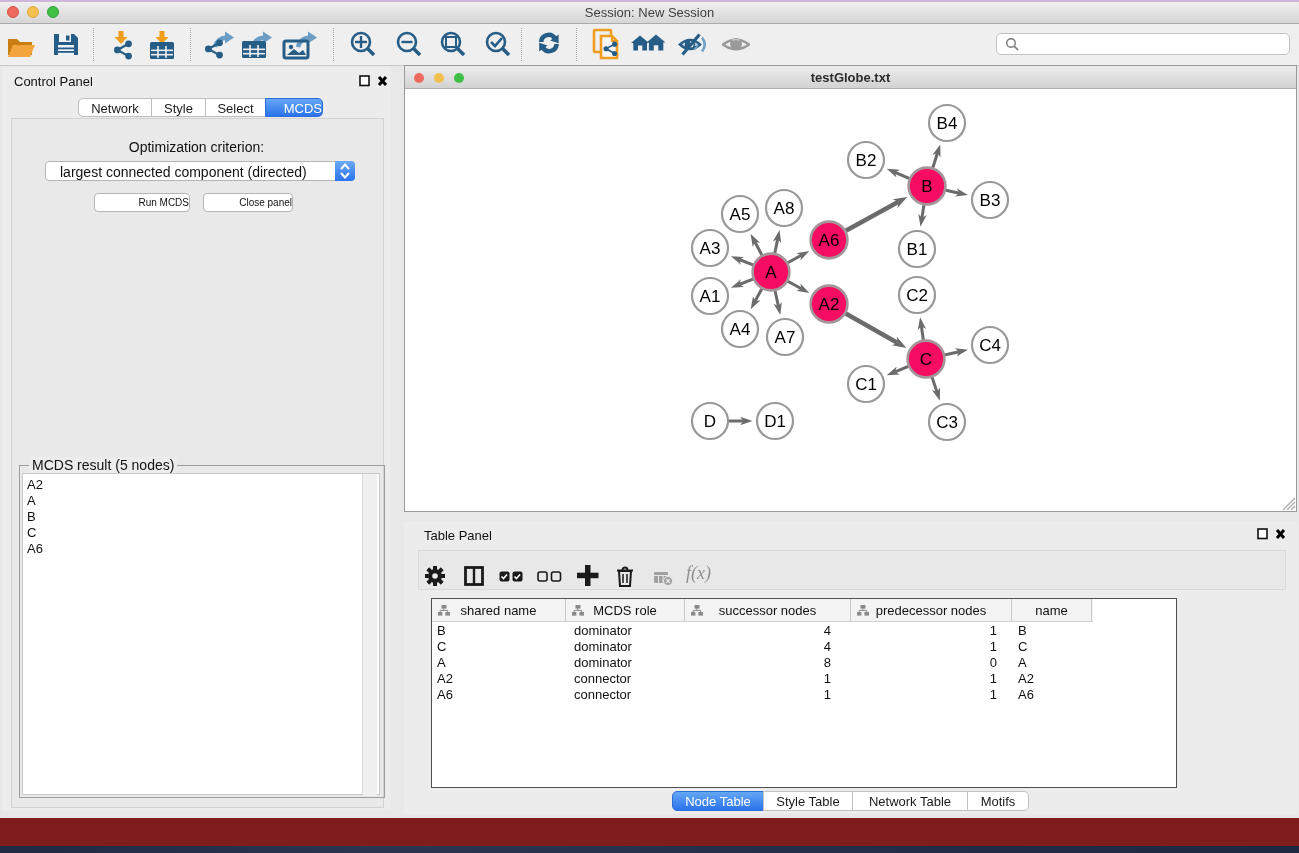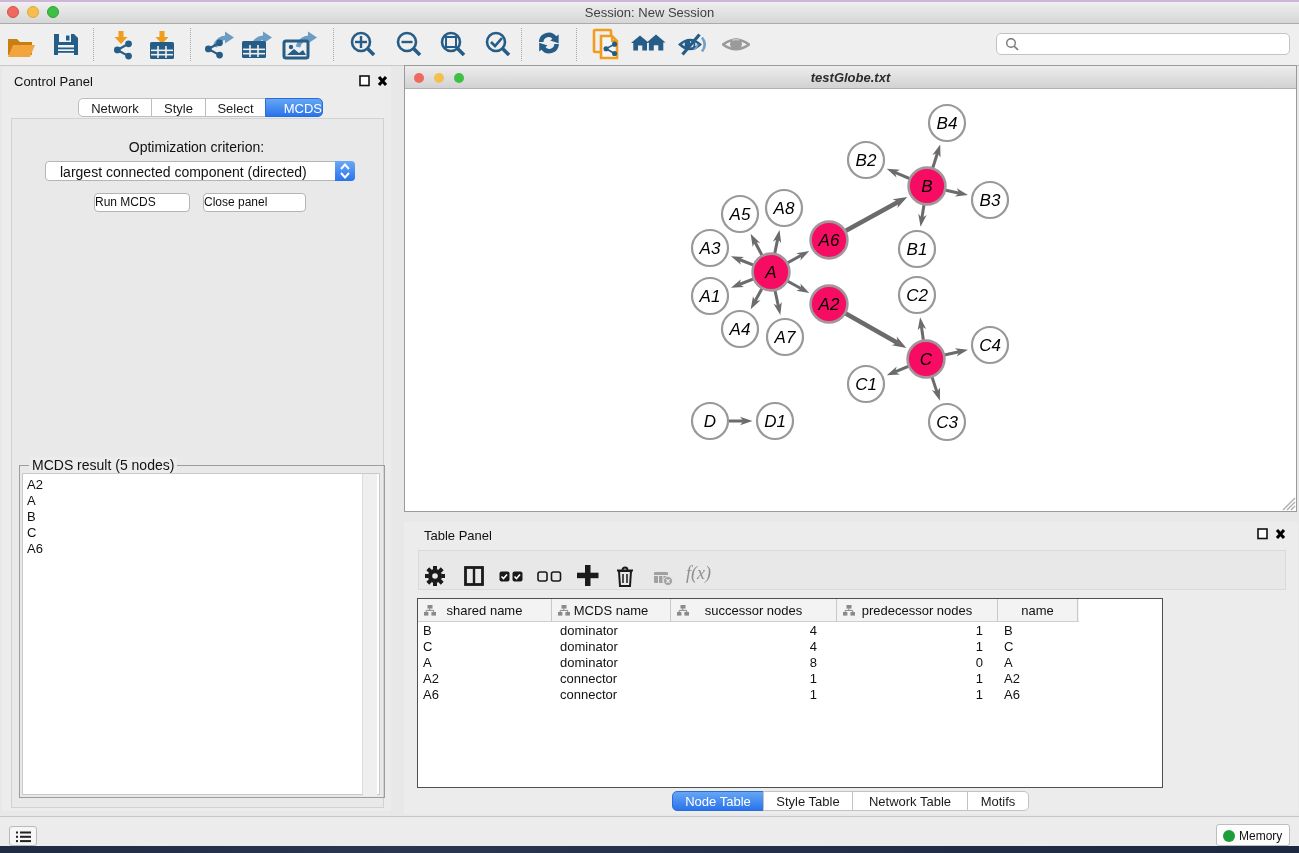--- a/index.html
+++ b/index.html
@@ -26,43 +26,43 @@
 .tab.sel{background:linear-gradient(#65a7f4,#2a73ec);color:#fff;border-color:#2a6cd8;}
 #subpanel{position:absolute;left:9px;top:51px;width:373px;height:690px;
   background:#e9e9e9;border:1px solid #d2d2d2;box-sizing:border-box;}
 #optlabel{position:absolute;left:0;width:389px;top:72px;text-align:center;font-size:14px;color:#111;}
 #dropdown{position:absolute;left:43px;top:94px;width:310px;height:20px;background:#fff;
   border:1px solid #b5b5b5;border-radius:4px;box-sizing:border-box;}
 #dropdown .txt{position:absolute;left:14px;top:2px;font-size:14px;color:#111;}
 #dropdown .btn{position:absolute;right:-1px;top:-1px;width:20px;height:20px;
   background:linear-gradient(#6aa9f5,#2a73ec);border-radius:0 4px 4px 0;}
 .pbtn{position:absolute;top:126px;height:19px;background:#fff;border:1px solid #b5b5b5;
-  border-radius:4px;box-sizing:border-box;text-align:left;font-size:12px;color:#111;line-height:17px;}
+  border-radius:4px;box-sizing:border-box;text-align:right;font-size:10px;color:#111;line-height:17px;}
 #fieldset{position:absolute;left:17px;top:398px;width:364px;height:331px;
   border:1px solid #9d9d9d;}
 #fieldset .lbl{position:absolute;left:9px;top:-9px;background:#ececec;padding:0 3px;
   font-size:14px;color:#111;}
 #listbox{position:absolute;left:2px;top:7px;width:358px;height:322px;background:#fff;
   border:1px solid #c9c9c9;}
 #listbox{padding-top:3px;box-sizing:border-box;}
 #listbox .item{padding-left:4px;font-size:13px;color:#111;height:16px;line-height:16px;}
 #listbox .sbar{position:absolute;right:2px;top:0;width:14px;height:322px;background:#efefef;border-left:1px solid #dcdcdc;}
 
 #netwin{position:absolute;left:404px;top:-1px;width:893px;height:447px;
-  background:#fff;border:1px solid #9a9a9a;box-sizing:border-box;font-style:italic;}
+  background:#fff;border:1px solid #9a9a9a;box-sizing:border-box;}
 #nettitle{position:absolute;left:0;top:0;width:100%;height:23px;
   background:linear-gradient(#ededed,#d2d2d2);border-bottom:1px solid #b0b0b0;box-sizing:border-box;}
 #nettitle .title{position:absolute;left:0;right:0;top:4px;text-align:center;font-size:13px;color:#2c2c2c;font-weight:bold;}
 .tl2{position:absolute;top:7px;width:10px;height:10px;border-radius:50%;}
 
 #tpanel{position:absolute;left:404px;top:456px;width:894px;height:292px;background:#ececec;}
 #tpanel .hdr{position:absolute;left:20px;top:6px;font-size:13px;color:#111;}
 #ttoolbar{position:absolute;left:14px;top:28px;width:866px;height:38px;background:#e8e8e8;
   border:1px solid #dadada;text-align:right;}
-#ttable{position:absolute;left:13px;top:76px;width:746px;height:190px;background:#fff;
+#ttable{position:absolute;left:27px;top:76px;width:746px;height:190px;background:#fff;
   border:1px solid #4f4f4f;box-sizing:border-box;}
 #thead{position:absolute;left:0;top:0;width:661px;height:23px;background:#f3f3f3;
   border-bottom:1px solid #cfcfcf;box-sizing:border-box;}
 .hcell{position:absolute;top:0;height:22px;border-right:1px solid #c9c9c9;box-sizing:border-box;}
 .hcell .t{position:absolute;left:0;right:0;top:4px;text-align:center;font-size:13px;color:#111;}
 .trow{position:absolute;height:16px;font-size:13px;color:#111;}
 .tcell{position:absolute;top:0;height:16px;line-height:16px;}
 .btabs{position:absolute;top:269px;height:20px;font-size:13px;}
 .btab{position:absolute;top:0;height:20px;line-height:20px;text-align:center;background:#fff;
   border:1px solid #c2c2c2;box-sizing:border-box;color:#1a1a1a;}
@@ -234,21 +234,21 @@
         <div class="txt">largest connected component (directed)</div>
         <div class="btn">
             <svg class="abs" style="left:4px;top:2px" width="12" height="16" viewBox="0 0 12 16">
               <path d="M2 6 L6 1.5 L10 6" fill="none" stroke="#fff" stroke-width="2"></path>
               <path d="M2 10 L6 14.5 L10 10" fill="none" stroke="#fff" stroke-width="2"></path>
             </svg>
           </div>
       </div>
       <div id="optlabel">Optimization criterion:</div>
       <div class="pbtn" style="left:92px;width:96px;">Run MCDS</div>
-      <div class="pbtn" style="left:201px;width:103px;">Close panel</div>
+      <div class="pbtn" style="left:201px;width:90px;">Close panel</div>
       <div id="fieldset">
         <div class="lbl">MCDS result (5 nodes)</div>
         <div id="listbox">
           <div class="item">A2</div>
           <div class="item">A</div>
           <div class="item">B</div>
           <div class="item">C</div>
           <div class="item">A6</div>
           <div class="sbar"></div>
         </div>
@@ -422,21 +422,21 @@
             </div>
             <div class="hcell" style="left:134px;width:119px">
               <svg class="abs" style="left:6px;top:6px" width="12" height="11" viewBox="0 0 12 11">
                 <g fill="#8a8a8a">
                   <rect x="3.5" y="0" width="5" height="3.6"></rect>
                   <rect x="0" y="7" width="4.4" height="3.6"></rect>
                   <rect x="7.4" y="7" width="4.6" height="3.6"></rect>
                   <path d="M5.7 3.5 v2 M2.2 7 v-1.6 h7.5 V7" stroke="#8a8a8a" stroke-width="1" fill="none"></path>
                 </g>
               </svg>
-              <div class="t">MCDS name</div>
+              <div class="t">MCDS role</div>
             </div>
             <div class="hcell" style="left:253px;width:166px">
               <svg class="abs" style="left:6px;top:6px" width="12" height="11" viewBox="0 0 12 11">
                 <g fill="#8a8a8a">
                   <rect x="3.5" y="0" width="5" height="3.6"></rect>
                   <rect x="0" y="7" width="4.4" height="3.6"></rect>
                   <rect x="7.4" y="7" width="4.6" height="3.6"></rect>
                   <path d="M5.7 3.5 v2 M2.2 7 v-1.6 h7.5 V7" stroke="#8a8a8a" stroke-width="1" fill="none"></path>
                 </g>
               </svg>
@@ -496,32 +496,14 @@
           </div>
       </div>
       <div class="btabs">
         <div class="btab sel" style="left:268px;width:92px;border-radius:5px 0 0 5px;">Node Table</div>
         <div class="btab" style="left:359px;width:90px;">Style Table</div>
         <div class="btab" style="left:448px;width:116px;">Network Table</div>
         <div class="btab" style="left:563px;width:62px;border-radius:0 5px 5px 0;">Motifs</div>
       </div>
     </div>
   </div>
-  <div id="statusbar">
-    <div id="listbtn">
-        <svg class="abs" style="left:6px;top:4px" width="15" height="12" viewBox="0 0 15 12">
-          <g fill="#222">
-            <rect x="0" y="0.5" width="2" height="2"></rect>
-            <rect x="4" y="0.5" width="11" height="2"></rect>
-            <rect x="0" y="4.8" width="2" height="2"></rect>
-            <rect x="4" y="4.8" width="11" height="2"></rect>
-            <rect x="0" y="9.1" width="2" height="2"></rect>
-            <rect x="4" y="9.1" width="11" height="2"></rect>
-          </g>
-        </svg>
-      </div>
-    <div id="membtn">
-        <div class="abs" style="left:6px;top:5px;width:12px;height:12px;border-radius:50%;background:#1e9e38;"></div>
-        <div class="abs" style="left:22px;top:4px;">Memory</div>
-      </div>
-  </div>
   <div id="bottomstrip"></div>
 </div>
 
 </body></html>

